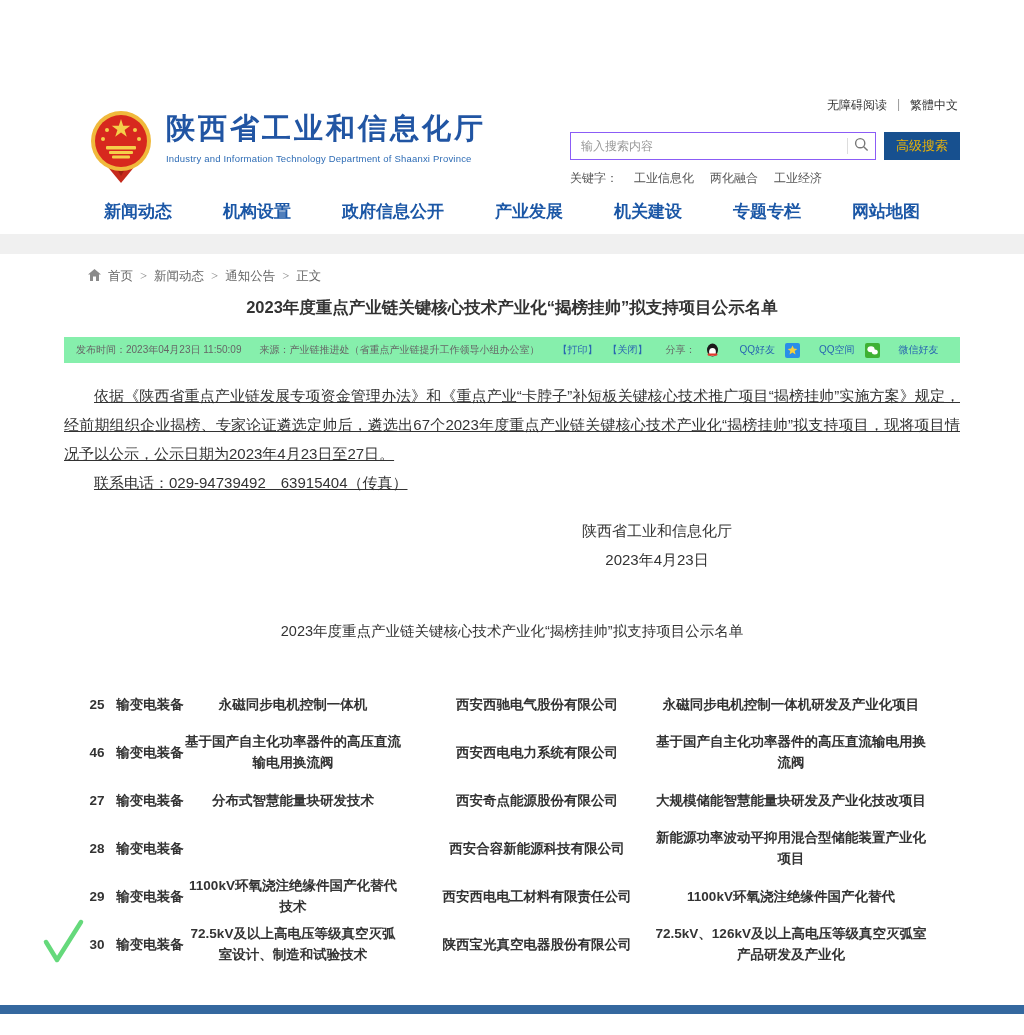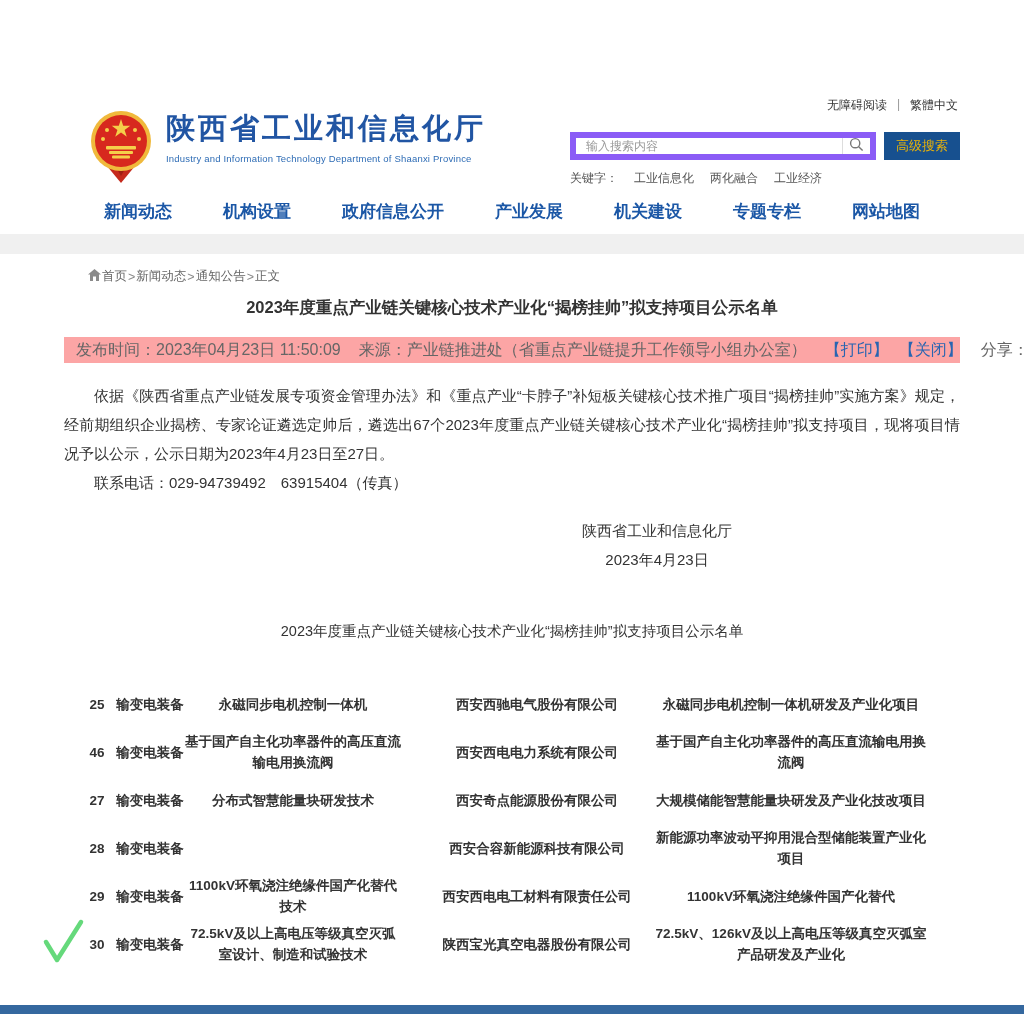--- a/index.html
+++ b/index.html
@@ -13,53 +13,53 @@
 
   
   .brand { position:absolute; left:88px; top:110px; display:flex; align-items:flex-start; cursor:pointer; }
   .brand-text { margin-left:12px; }
   .brand-title { font-size:29px; font-weight:bold; color:#2155a3; letter-spacing:3px; line-height:1.3; }
   .brand-sub { font-size:9.5px; color:#2e6cb5; margin-top:5px; letter-spacing:.2px; }
 
   
   .search-zone { position:absolute; left:570px; top:132px; width:392px; }
   .search-row { display:flex; align-items:center; }
-  .search-box { display:flex; align-items:center; width:306px; height:28px; border:6px solid #8b5cf6; background:#fff; padding:0 6px 0 10px; }
+  .search-box { display:flex; align-items:center; width:306px; height:28px; border:1px solid #8b5cf6; background:#fff; padding:0 6px 0 10px; }
   .search-box input { flex:1; border:none; outline:none; font-size:12px; color:#333; background:transparent; font-family:inherit; }
   .search-box input::placeholder { color:#999; }
   .search-sep { width:1px; height:16px; background:#ddd; margin:0 6px; }
   .adv-btn { width:76px; height:28px; margin-left:8px; background:#17508f; color:#eab308; border:none; font-size:13px; cursor:pointer; font-family:inherit; }
   .keywords { margin-top:10px; font-size:12px; color:#555; display:flex; gap:16px; }
   .keywords a { color:#555; text-decoration:none; cursor:pointer; }
 
   
   .nav { position:absolute; top:200px; left:64px; width:896px; display:flex; justify-content:space-between; padding:0 40px; }
   .nav a { font-size:17px; font-weight:bold; color:#1b57a6; text-decoration:none; cursor:pointer; }
 
   .grey-band { position:absolute; top:234px; left:0; width:100%; height:20px; background:#f0f0f0; }
 
   
-  .breadcrumb { position:absolute; top:268px; left:88px; font-size:12.5px; color:#666; display:flex; align-items:center; gap:1px; }
+  .breadcrumb { position:absolute; top:268px; left:88px; font-size:12.5px; color:#666; display:flex; align-items:center; gap:7px;font-family:Liberation Serif, serif; }
   .breadcrumb a { color:#666; text-decoration:none; cursor:pointer; }
   .crumb-sep { color:#888; }
 
   
   .article-title { position:absolute; top:297px; left:64px; width:896px; text-align:center; font-size:16.5px; font-weight:bold; color:#333; }
 
   
-  .meta-bar { position:absolute; top:337px; left:64px; width:896px; height:26px; background:#fca5a5; font-size:16px; color:#666; display:flex; align-items:center; padding:0 12px; white-space:nowrap; }
+  .meta-bar { position:absolute; top:337px; left:64px; width:896px; height:26px; background:#86efac; font-size:10px; color:#666; display:flex; align-items:center; padding:0 12px; white-space:nowrap; }
   .meta-bar .gap-s { margin-left:10px; }
   .meta-bar .gap-l { margin-left:18px; }
   .meta-link { color:#2965b1; text-decoration:none; cursor:pointer; }
   .share-item { display:inline-flex; align-items:center; gap:19px; margin-left:10px; color:#2965b1; text-decoration:none; cursor:pointer; }
   .share-ico { width:15px; height:15px; display:inline-block; border-radius:2px; position:relative; flex:none; }
 
   
   .body-text { position:absolute; top:381px; left:64px; width:896px; font-size:15px; color:#333; line-height:29px; text-align:justify; }
-  .body-text p { text-indent:2em; }
+  .body-text p { text-indent:2em;text-decoration:underline; }
 
   .signature-wrap { position:absolute; top:516px; left:64px; width:896px; }
   .signature { width:fit-content; margin-left:auto; margin-right:228px; text-align:center; font-size:15px; color:#333; line-height:29px; }
 
   .table-caption { position:absolute; top:622px; left:64px; width:896px; text-align:center; font-size:14.5px; color:#333; }
 
   
   .doc-table { position:absolute; top:681px; left:64px; width:896px; font-size:13.5px; color:#333;font-weight:bold; }
   .doc-row { display:grid; grid-template-columns:15px 36px 70px 216px 20px 232px 2px 272px; min-height:48px; align-items:center; text-align:center; line-height:1.55; }
   .c-no { grid-column:2; }

